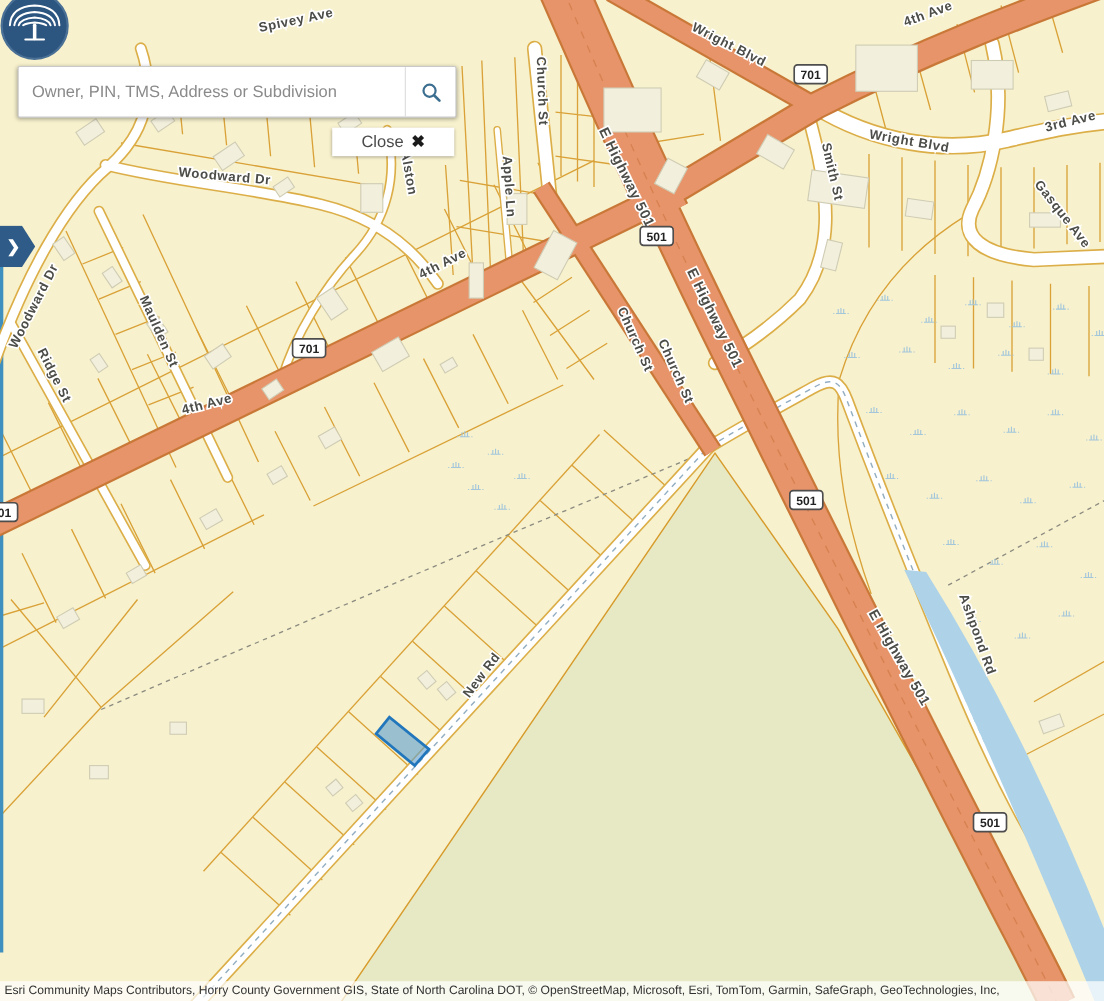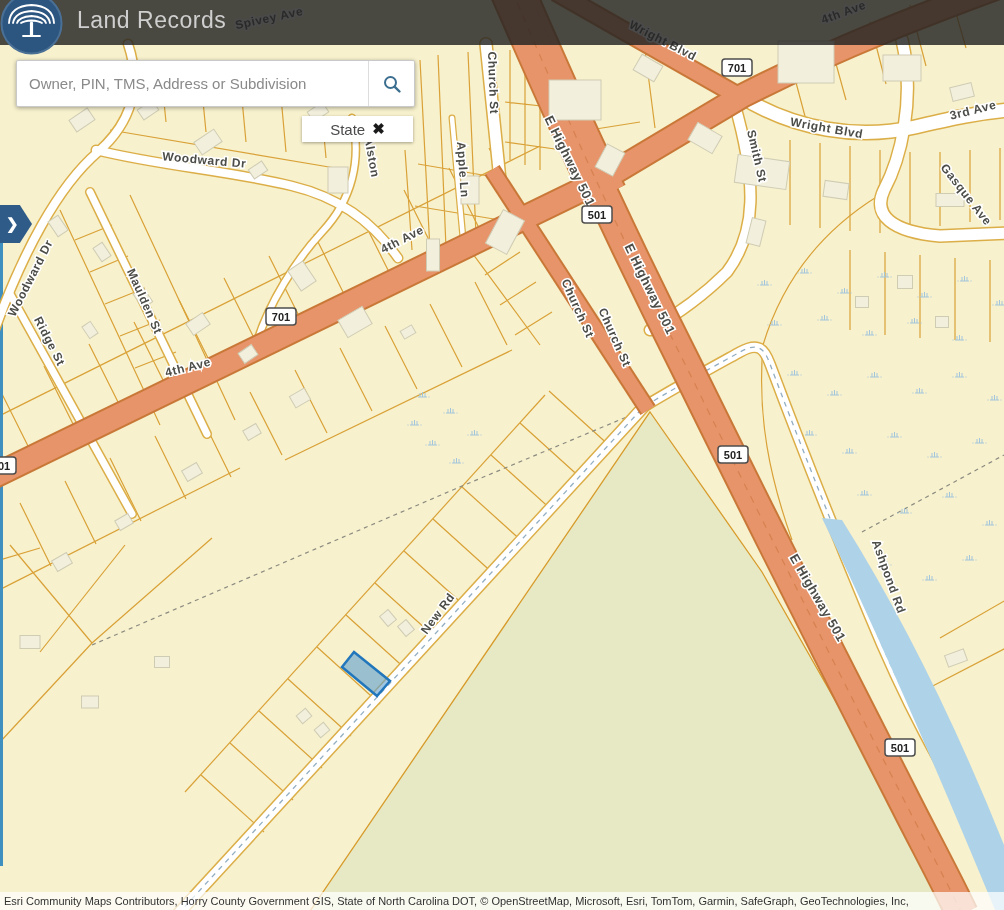--- a/index.html
+++ b/index.html
@@ -282,23 +282,20 @@
           <rect x="-15" y="-9" width="30" height="17" rx="3" fill="#fff" stroke="#4d4d4d" stroke-width="1.5"></rect>
           <text class="shieldtxt" y="4">501</text>
         </g>
     <g transform="translate(900 748)">
           <rect x="-15" y="-9" width="30" height="17" rx="3" fill="#fff" stroke="#4d4d4d" stroke-width="1.5"></rect>
           <text class="shieldtxt" y="4">501</text>
         </g>
   </g>
 </svg>
 
-<div id="header">
-  <div id="app-title">Land Records</div>
-</div>
 <svg id="logo" viewBox="0 0 63 63">
   <circle cx="31.5" cy="31.5" r="30" fill="#2c5580" stroke="#4a7096" stroke-width="2"></circle>
   <g stroke="#ffffff" fill="none" stroke-width="1.8" stroke-linecap="round">
     <path d="M9 31 Q10 14 31.5 13 Q53 14 54 31"></path>
     <path d="M13 31 Q15 20 31.5 19 Q48 20 50 31"></path>
     <path d="M17 31 Q19 25 31.5 24 Q44 25 46 31"></path>
     <path d="M21 31 Q24 29 31.5 28.5 Q39 29 42 31"></path>
     <path d="M31.5 31 V43" stroke-width="3.2"></path>
     <path d="M23 44 H40"></path>
   </g>
@@ -312,19 +309,19 @@
   <input id="search-input" type="text" placeholder="Owner, PIN, TMS, Address or Subdivision" style="">
   <button id="search-btn">
     <svg width="20" height="20" viewBox="0 0 20 20">
       <circle cx="8.5" cy="8.5" r="5.5" fill="none" stroke="#3b6e8f" stroke-width="2"></circle>
       <line x1="12.8" y1="12.8" x2="17.5" y2="17.5" stroke="#3b6e8f" stroke-width="2.4" stroke-linecap="round"></line>
     </svg>
   </button>
 </div>
 
 <button id="close-btn">
-  <span class="lbl">State</span>
+  <span class="lbl">Close</span>
   <span class="x">✖</span>
 </button>
 
 <div id="attribution">Esri Community Maps Contributors, Horry County Government GIS, State of North Carolina DOT, © OpenStreetMap, Microsoft, Esri, TomTom, Garmin, SafeGraph, GeoTechnologies, Inc, </div>
 
 </div>
 
 </body></html>

